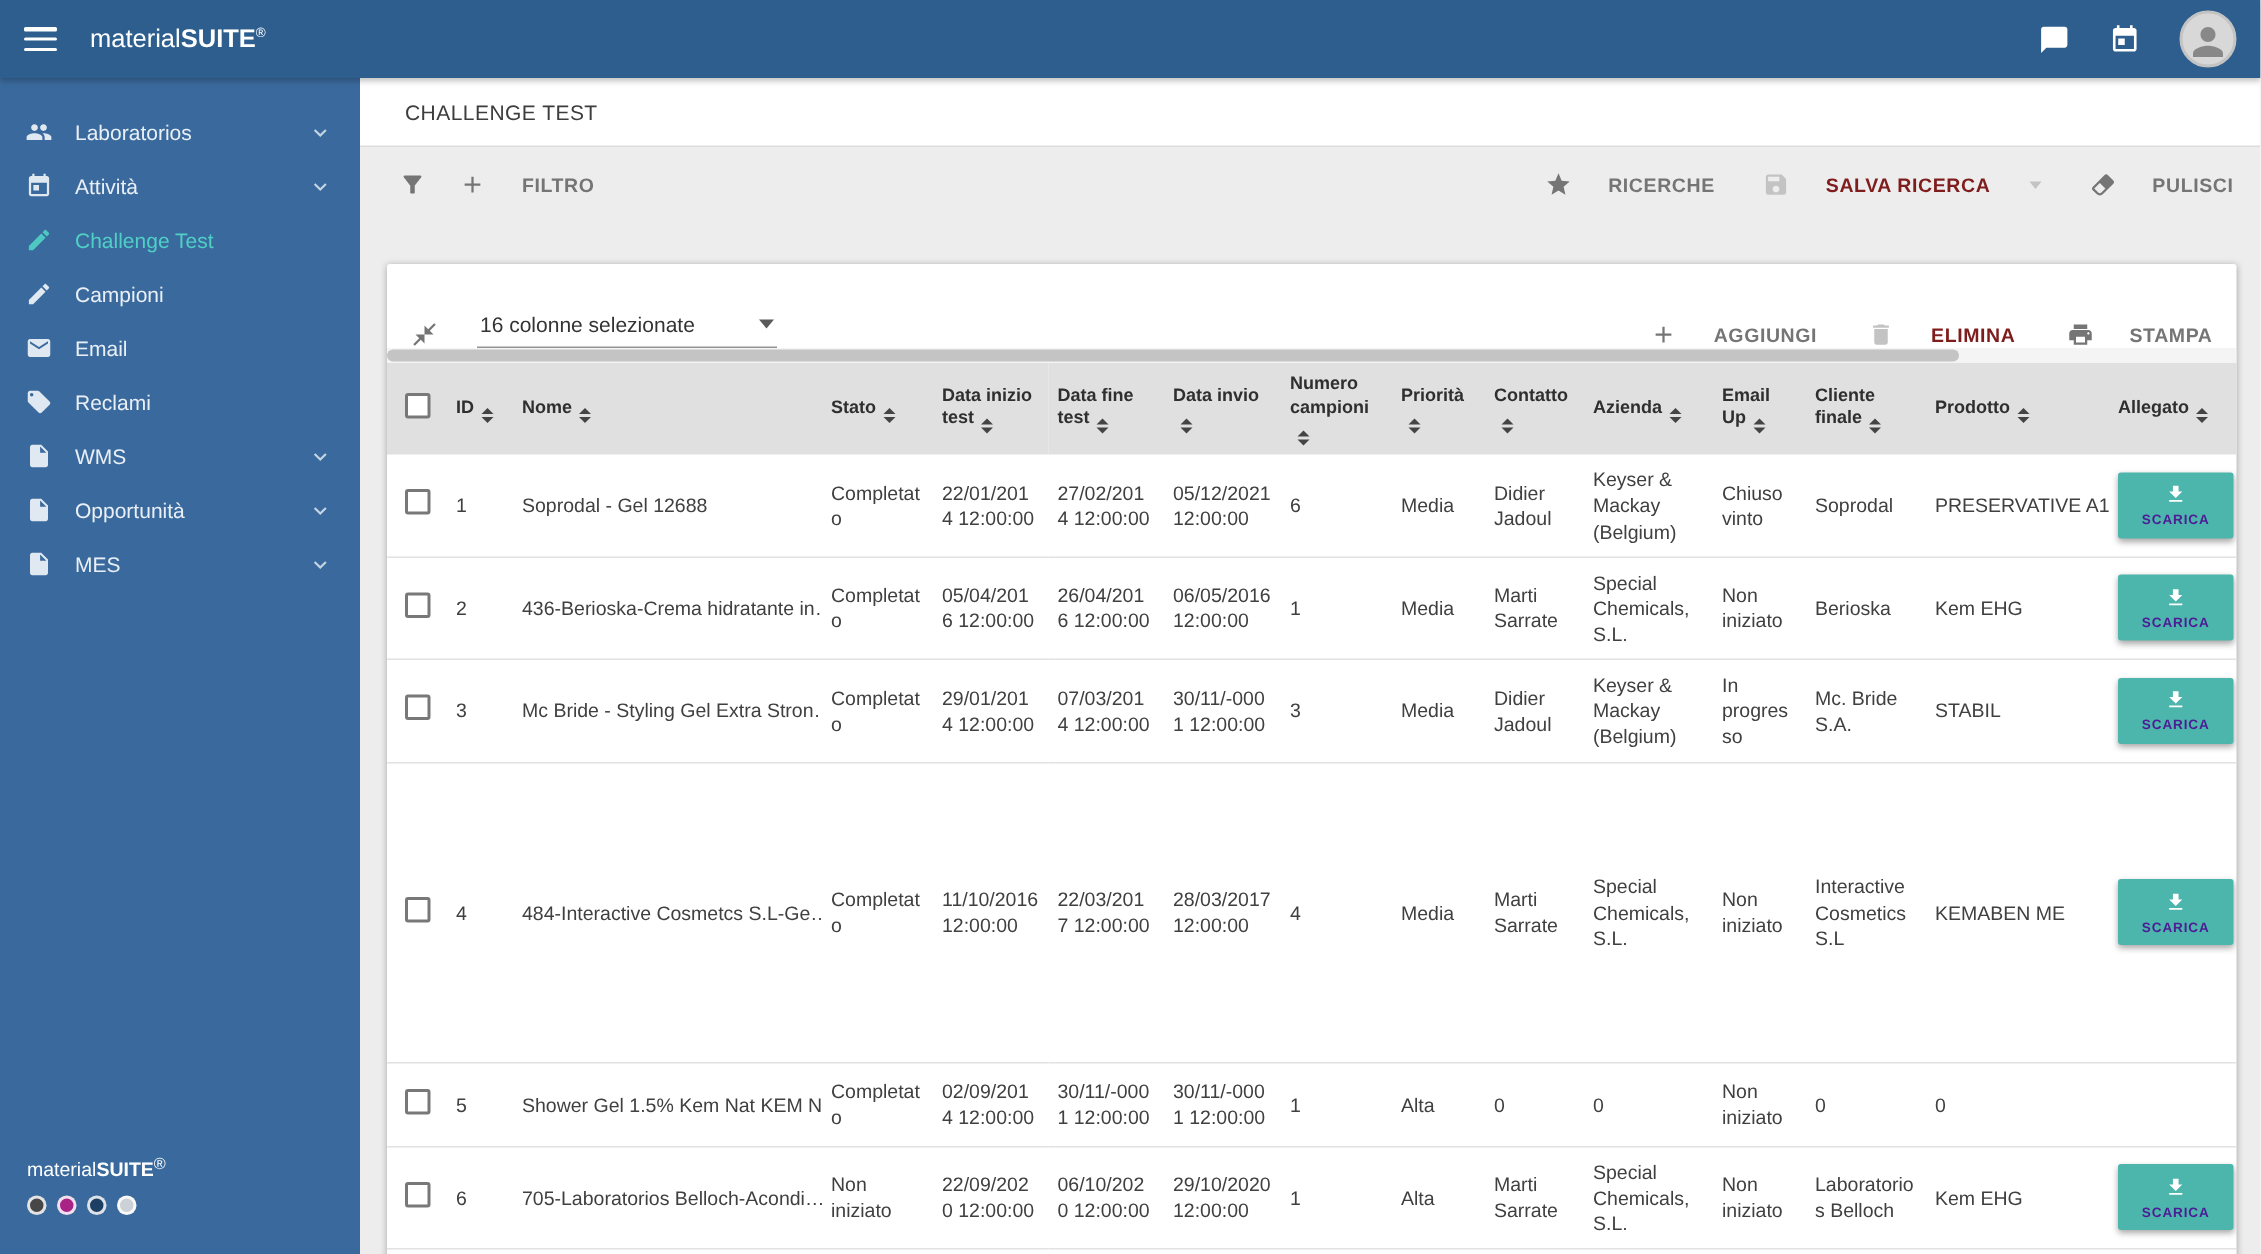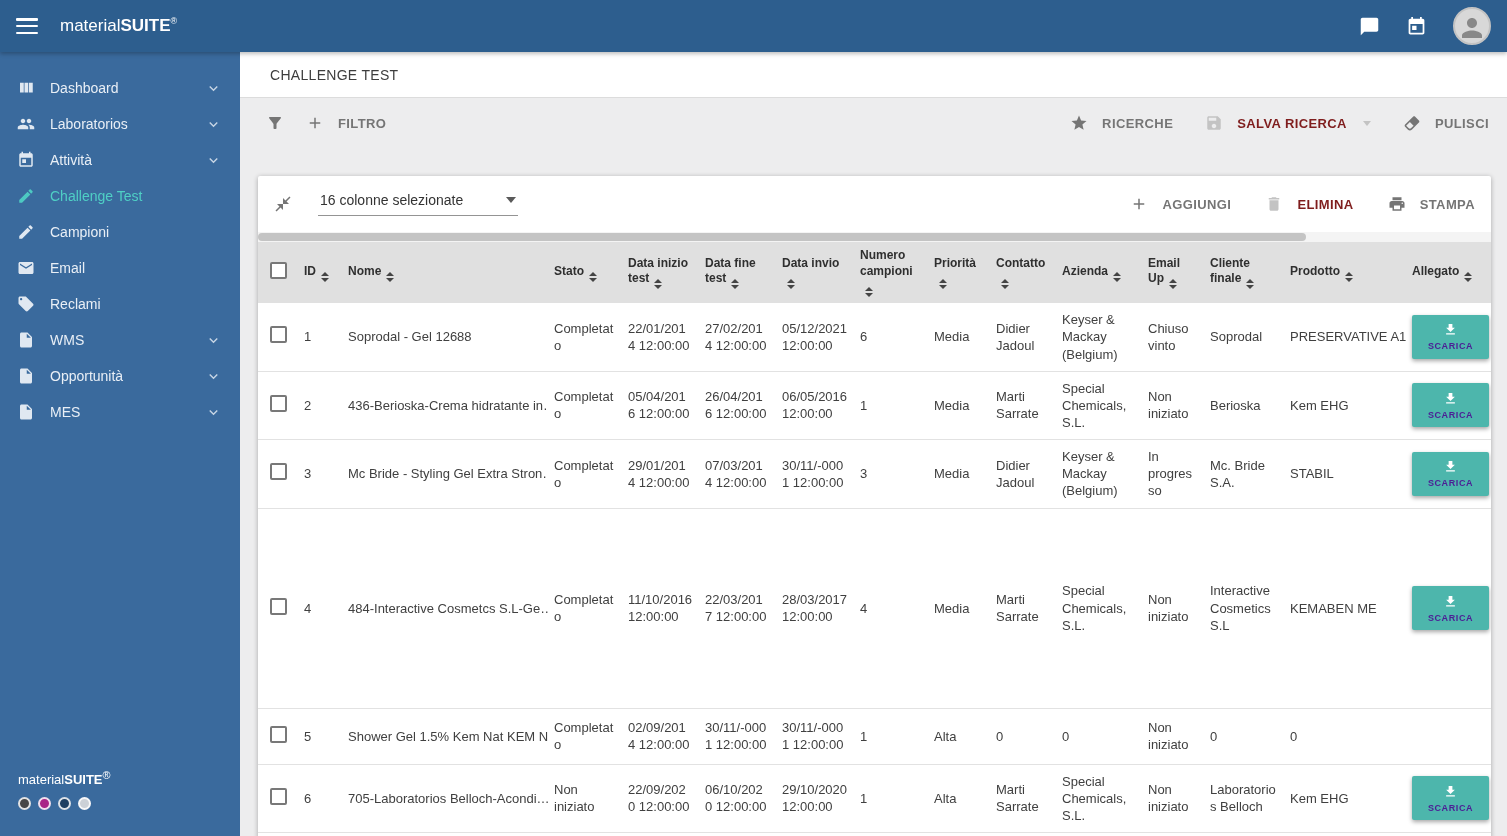--- a/index.html
+++ b/index.html
@@ -28,31 +28,31 @@
   .nav-item.active{color:#4fcfc5}
   .side-footer{position:absolute;left:18px;bottom:26px;color:#fff}
   .side-footer .fbrand{font-size:13px;color:#fff}
   .swatches{display:flex;gap:7px;margin-top:10px}
   .swatch{width:13px;height:13px;border-radius:50%;border:2px solid rgba(255,255,255,.85);cursor:pointer}
 
   
   .main{position:absolute;top:52px;left:240px;right:0;bottom:0;background:#ededee;overflow:hidden}
   .titlebar{height:46px;background:#fff;border-bottom:1px solid #dcdcdc;display:flex;align-items:center;padding:0 30px;font-size:14px;color:#3d3d3d;letter-spacing:.3px}
   .filterbar{height:50px;display:flex;align-items:center;padding:0 18px 0 26px;gap:22px}
-  .fbtn{display:inline-flex;align-items:center;gap:14px;font-size:13px;font-weight:bold;letter-spacing:.4px;color:#757575;cursor:pointer;background:none;border:none;font-family:inherit}
+  .fbtn{display:inline-flex;align-items:center;gap:24px;font-size:13px;font-weight:bold;letter-spacing:.4px;color:#757575;cursor:pointer;background:none;border:none;font-family:inherit}
   .fbtn svg{width:18px;height:18px;fill:#757575;flex:none}
   .fbtn.disabled{color:#7f1d1d;cursor:default}
   .fbtn.disabled svg{fill:#c3c3c3}
   .fbtn .dd-caret{width:0;height:0;border-left:4px solid transparent;border-right:4px solid transparent;border-top:5px solid #c3c3c3;margin-left:2px}
   .filterbar .right{margin-left:auto;display:flex;align-items:flex-end;gap:32px}
   .lone-icon{width:18px;height:18px;fill:#757575}
 
   
   .card{margin:28px 16px 0 18px;background:#fff;border-radius:2px;box-shadow:0 1px 5px rgba(0,0,0,.3);overflow:hidden}
-  .card-toolbar{height:56px;display:flex;align-items:center;padding:0 16px}
+  .card-toolbar{height:56px;display:flex;align-items:flex-end;padding:0 16px}
   .collapse-btn{background:none;border:none;cursor:pointer;display:flex}
   .collapse-btn svg{width:18px;height:18px;fill:#757575}
   .col-select{margin-left:26px;width:200px;border-bottom:1px solid #949494;display:flex;align-items:center;padding:0 2px 7px 2px;font-size:14px;color:#333;cursor:pointer}
   .col-select .caret{margin-left:auto;width:0;height:0;border-left:5px solid transparent;border-right:5px solid transparent;border-top:6px solid #5a5a5a}
   .card-toolbar .right{margin-left:auto;display:flex;gap:34px;align-items:center}
   .hscroll{height:10px;background:#f4f4f4;position:relative}
   .hscroll .thumb{position:absolute;left:0;top:1px;height:8px;width:85%;background:#c4c4c4;border-radius:4px;cursor:pointer}
 
   
   table{width:100%;border-collapse:collapse;table-layout:fixed}
@@ -95,29 +95,20 @@
     </button>
     <div class="avatar">
       <svg viewBox="0 0 24 24">
           <path d="M12 12c2.21 0 4-1.79 4-4s-1.79-4-4-4-4 1.79-4 4 1.79 4 4 4zm0 2c-2.67 0-8 1.34-8 4v2h16v-2c0-2.66-5.33-4-8-4z"></path>
         </svg>
     </div>
   </div>
 </header>
 
 <nav class="sidebar">
-  <div class="nav-item">
-    <svg class="nicon" viewBox="0 0 24 24">
-        <path d="M10 18h5V5h-5v13zm-6 0h5V5H4v13zM16 5v13h5V5h-5z"></path>
-      </svg>
-    <span class="nlabel">Dashboard</span>
-    <svg class="chev" viewBox="0 0 24 24">
-        <path d="M16.59 8.59 12 13.17 7.41 8.59 6 10l6 6 6-6z"></path>
-      </svg>
-  </div>
   <div class="nav-item">
     <svg class="nicon" viewBox="0 0 24 24">
         <path d="M16 11c1.66 0 2.99-1.34 2.99-3S17.66 5 16 5s-3 1.34-3 3 1.34 3 3 3zm-8 0c1.66 0 2.99-1.34 2.99-3S9.66 5 8 5 5 6.34 5 8s1.34 3 3 3zm0 2c-2.33 0-7 1.17-7 3.5V19h14v-2.5c0-2.33-4.67-3.5-7-3.5zm8 0c-.29 0-.62.02-.97.05 1.16.84 1.97 1.97 1.97 3.45V19h6v-2.5c0-2.33-4.67-3.5-7-3.5z"></path>
       </svg>
     <span class="nlabel">Laboratorios</span>
     <svg class="chev" viewBox="0 0 24 24">
         <path d="M16.59 8.59 12 13.17 7.41 8.59 6 10l6 6 6-6z"></path>
       </svg>
   </div>
   <div class="nav-item">

